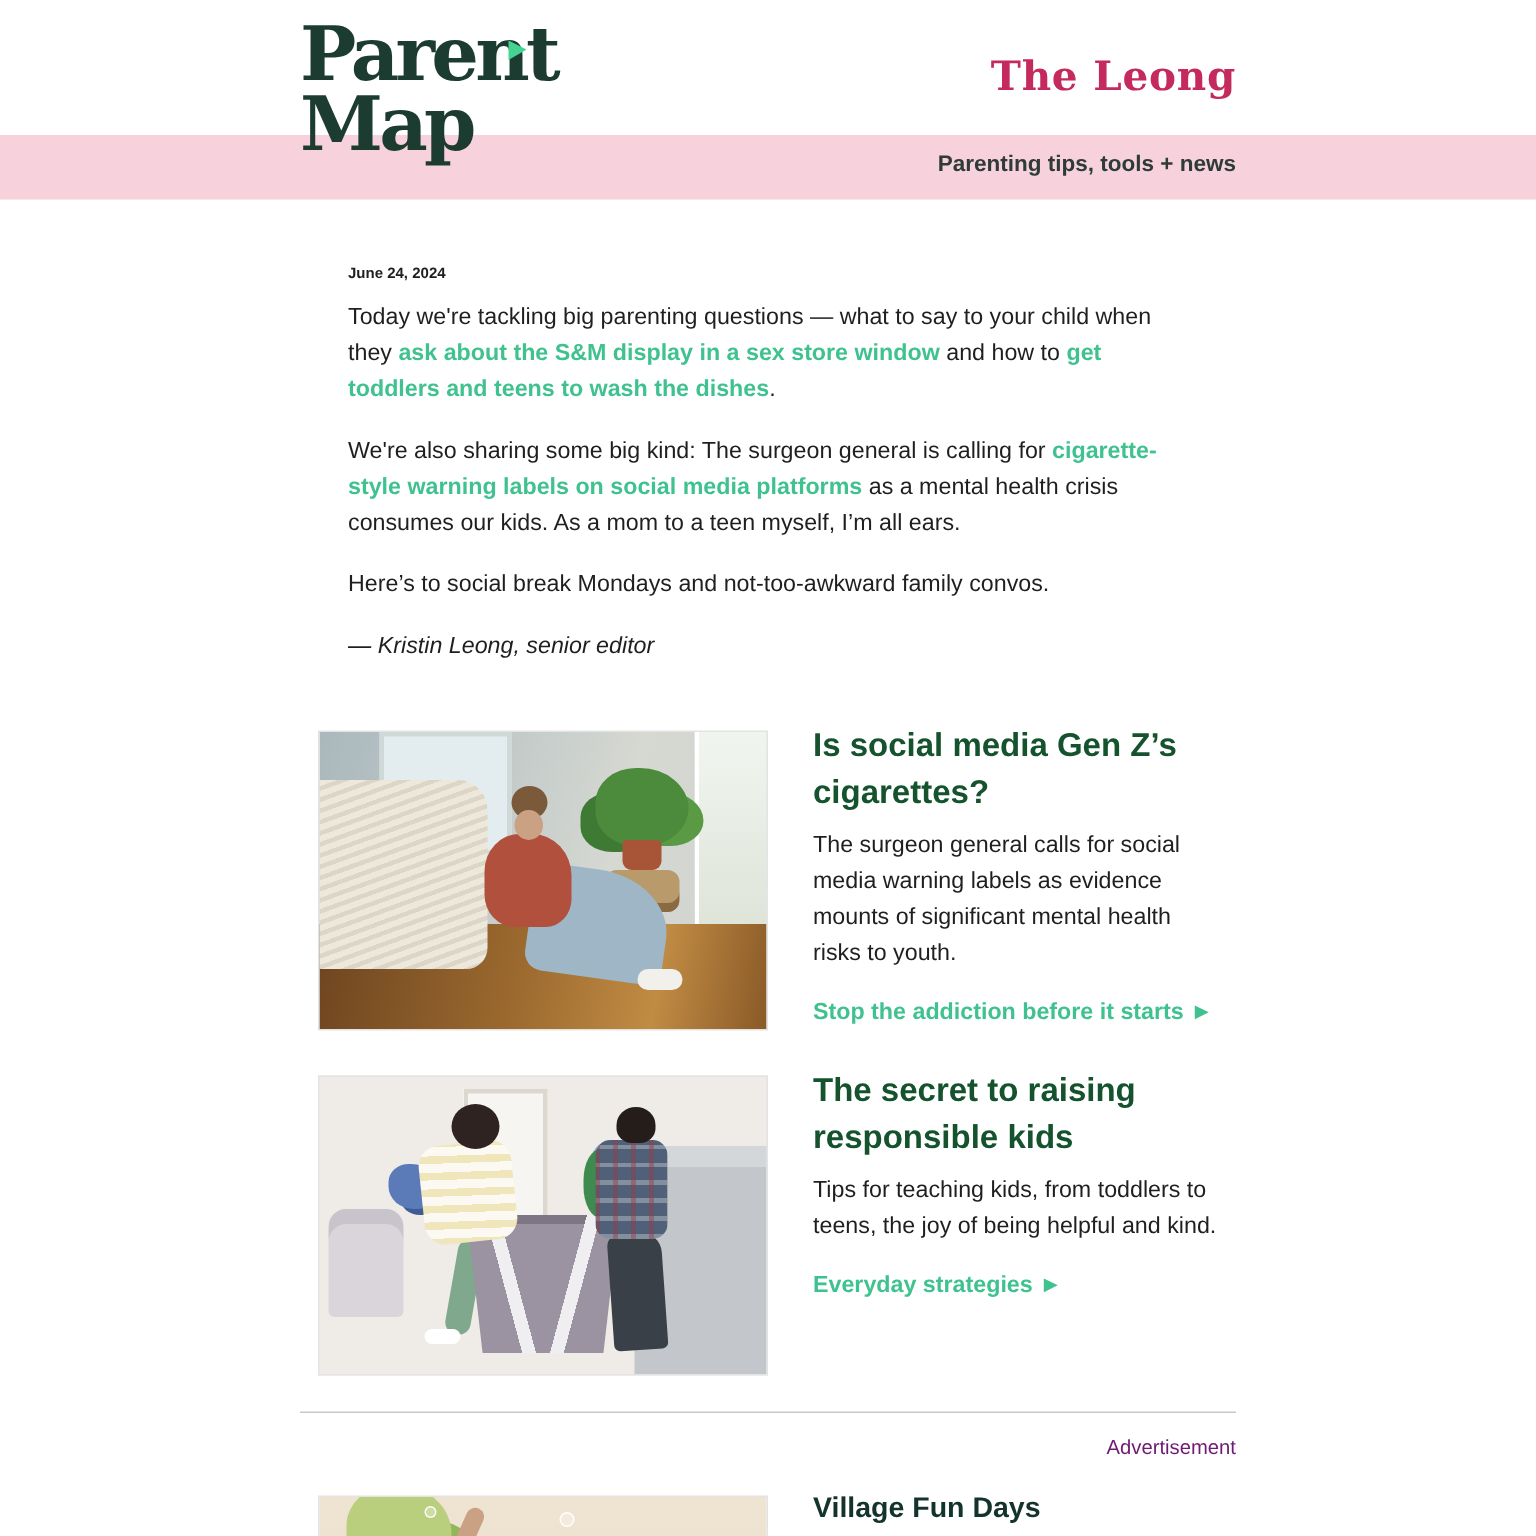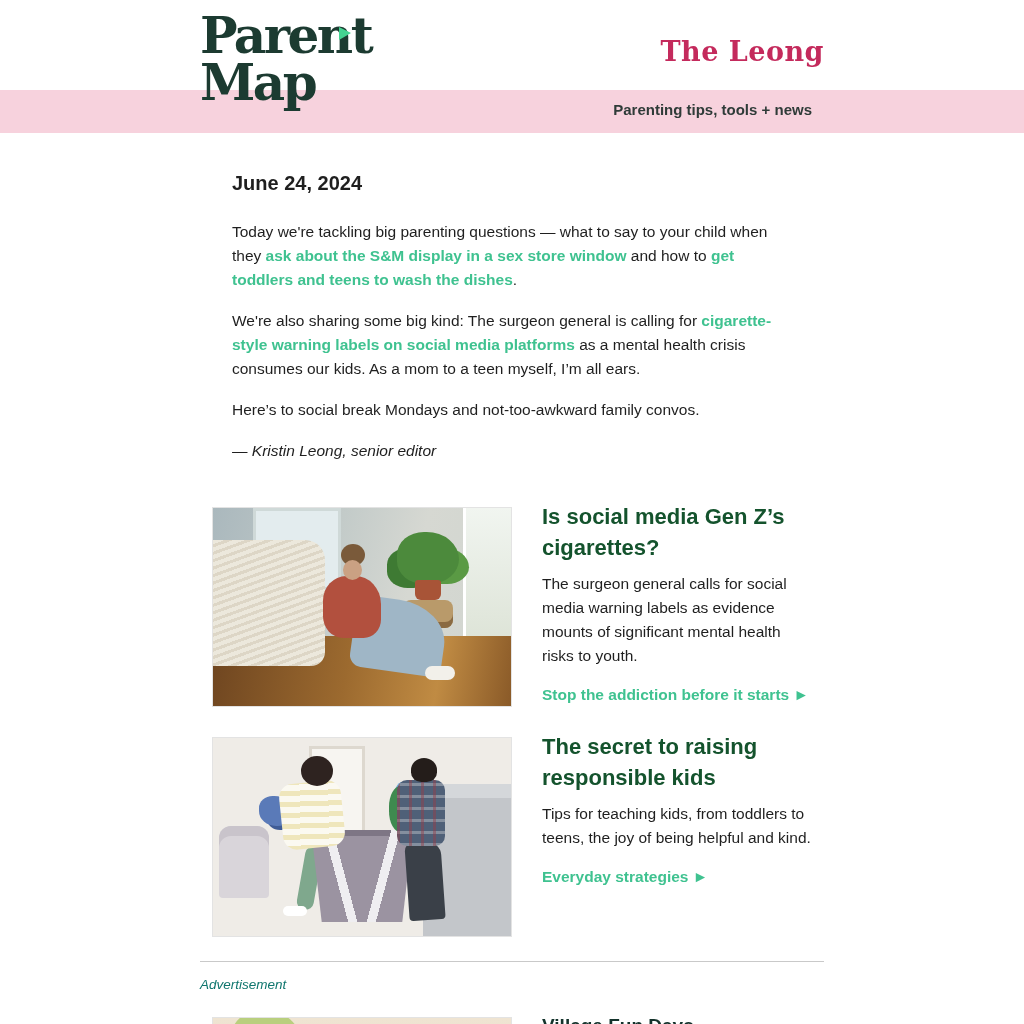--- a/index.html
+++ b/index.html
@@ -20,27 +20,27 @@
   .logo-flag {
     position:absolute; left:139px; top:15px; width:0; height:0;
     border-left:12px solid #44d391; border-top:6px solid transparent; border-bottom:7px solid transparent;
   }
   .edition-title {
     position:absolute; right:0; top:36px;
     font-family:"DejaVu Serif","Liberation Serif",serif; font-weight:bold;
     font-size:27px; color:#c42a5c; letter-spacing:.5px;
   }
   .edition-tagline {
-    position:absolute; right:12px; top:101px;
+    position:absolute; right:0; top:101px;
     font-size:15px; font-weight:bold; color:#2f3b38;
   }
   
   .column { width:624px; margin:0 auto; }
   .intro { padding:0 32px; margin-top:38px; }
-  .date { font-weight:bold; font-size:20px; line-height:24px; margin-bottom:25px; }
+  .date { font-weight:bold; font-size:10px; line-height:24px; margin-bottom:5px; }
   .body-p { font-size:15.5px; line-height:24px; margin-bottom:17px; }
   .inline-link { color:#3fc290; font-weight:bold; text-decoration:none; cursor:pointer; }
   .signature { font-size:15.5px; line-height:24px; font-style:italic; margin-top:17px; }
   
   .articles { margin-top:44px; }
   .article { display:flex; padding:0 12px; }
   .article + .article { margin-top:30px; }
   .art-img {
     position:relative; width:300px; height:200px; flex:0 0 300px;
     border:1px solid #e3e3e3; overflow:hidden; cursor:pointer; display:block;
@@ -50,21 +50,21 @@
     display:block; font-size:22px; line-height:31px; font-weight:bold;
     color:#14532d; text-decoration:none; cursor:pointer; margin-top:-6px;
   }
   .art-summary { font-size:15.5px; line-height:24px; margin-top:9px; color:#1f1f1f; }
   .art-cta {
     display:inline-block; margin-top:18px; font-size:15.5px; font-weight:bold;
     color:#3fc290; text-decoration:none; cursor:pointer;
   }
   
   .divider { border:none; border-top:1px solid #c9c9c9; margin-top:24px; }
-  .ad-label { text-align:left; font-style:italic; font-size:13.5px; color:#0f766e; margin-top:15px; }
+  .ad-label { text-align:right; font-size:13.5px; color:#701a75; margin-top:15px; }
   .ad-row { margin-top:25px; }
   .ad-headline {
     display:block; font-size:19px; line-height:24px; font-weight:bold;
     color:#14332c; text-decoration:none; cursor:pointer; margin-top:-3px;
   }
   
   .shape { position:absolute; }
   
   .sc-teen { background:linear-gradient(105deg,#aab8bd 0%,#c3cbc9 38%,#d6d8d2 62%,#cfd4ce 100%); }
   .sc-teen .window { left:40px; top:0; width:88px; height:82px; background:#e3ecee;

